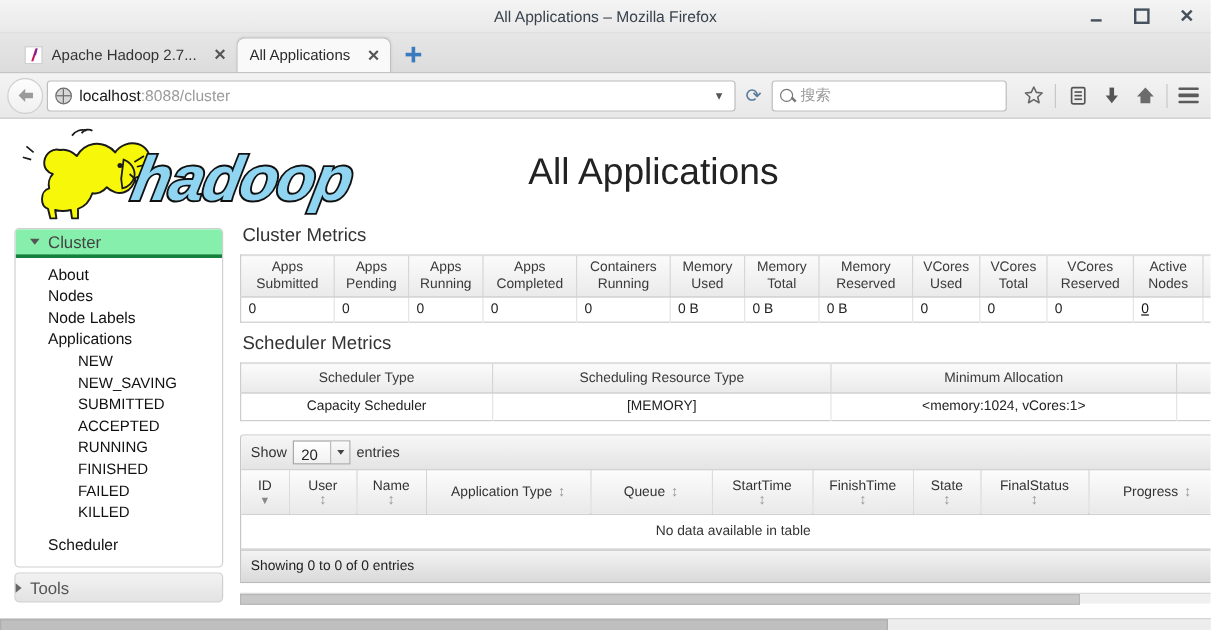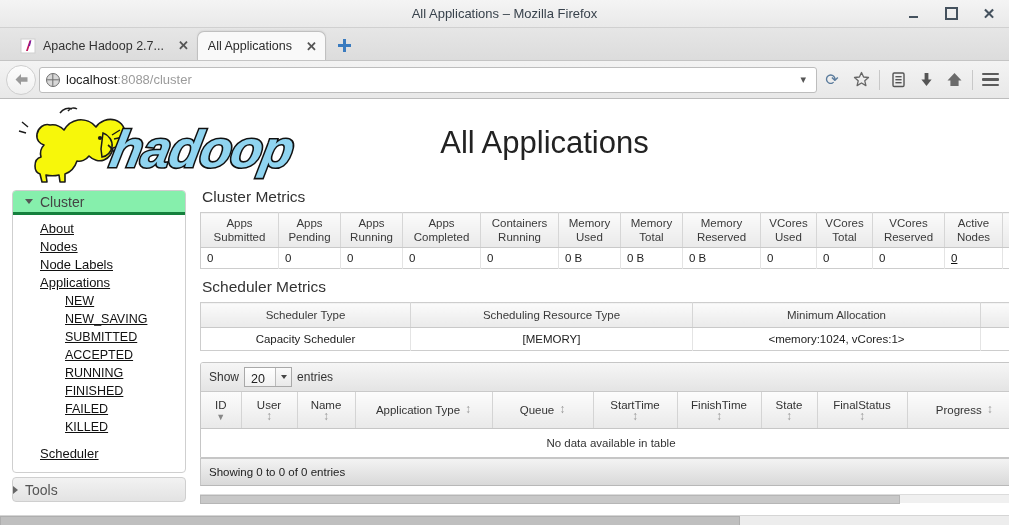--- a/index.html
+++ b/index.html
@@ -290,21 +290,20 @@
     border-left: 4px solid transparent;
     border-right: 4px solid transparent;
     border-top: 5px solid #555;
     margin-right: 7px;
   }
   .nav-body { padding: 5px 0 9px 0; }
   .nav-link {
     display: block;
     font-size: 13px;
     color: #111;
-    text-decoration: underline;
     padding: 1px 0 1px 27px;
     line-height: 16px;
     cursor: pointer;
   }
   .nav-link.sub { padding-left: 52px; font-size: 12.5px; }
   .nav-gap { height: 9px; }
 
   .tools-block {
     margin-top: 4px;
     height: 25px;
@@ -547,20 +546,24 @@
   </div>
 
   <div class="urlbox">
     <span class="globe-icon"></span>
     <span class="url-text"><span>localhost</span><span class="dim">:8088/cluster</span></span>
     <span class="url-caret">▾</span>
   </div>
 
   <div class="reload-btn">⟳</div>
 
+  <div class="searchbox">
+    <span class="search-mag"></span>
+    <span class="search-ph">搜索</span>
+  </div>
 
   <div class="nav-icon">
     <svg width="17" height="17" viewBox="0 0 17 17">
       <path d="M8.5 1.5 L10.6 6 L15.5 6.5 L11.8 9.8 L12.9 14.6 L8.5 12 L4.1 14.6 L5.2 9.8 L1.5 6.5 L6.4 6 Z" fill="none" stroke="#666" stroke-width="1.3" stroke-linejoin="round"></path>
     </svg>
   </div>
   <div class="nav-vsep"></div>
   <div class="nav-icon">
     <svg width="15" height="17" viewBox="0 0 15 17">
       <rect x="2" y="2" width="11" height="13.5" rx="1.2" fill="none" stroke="#555" stroke-width="1.4"></rect>

